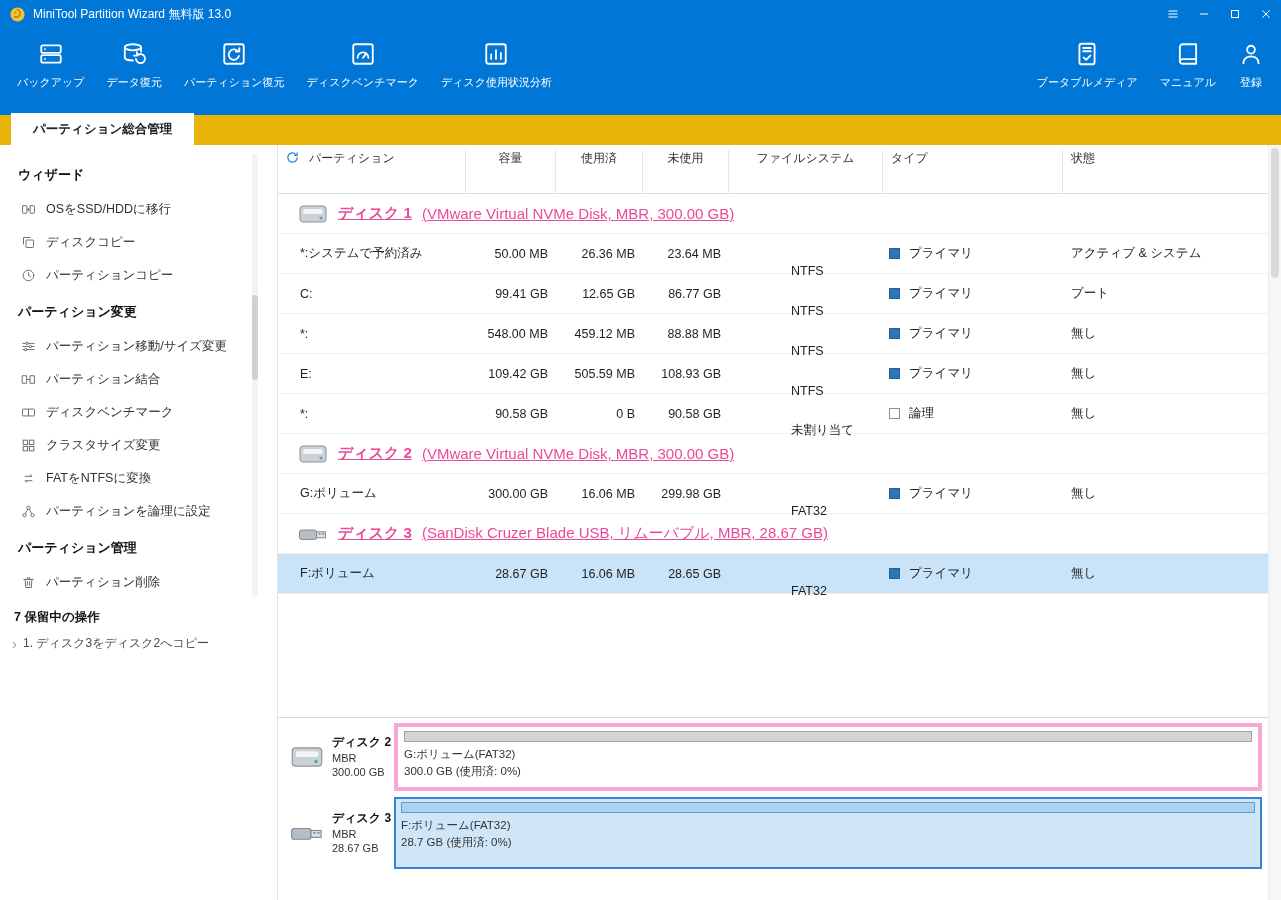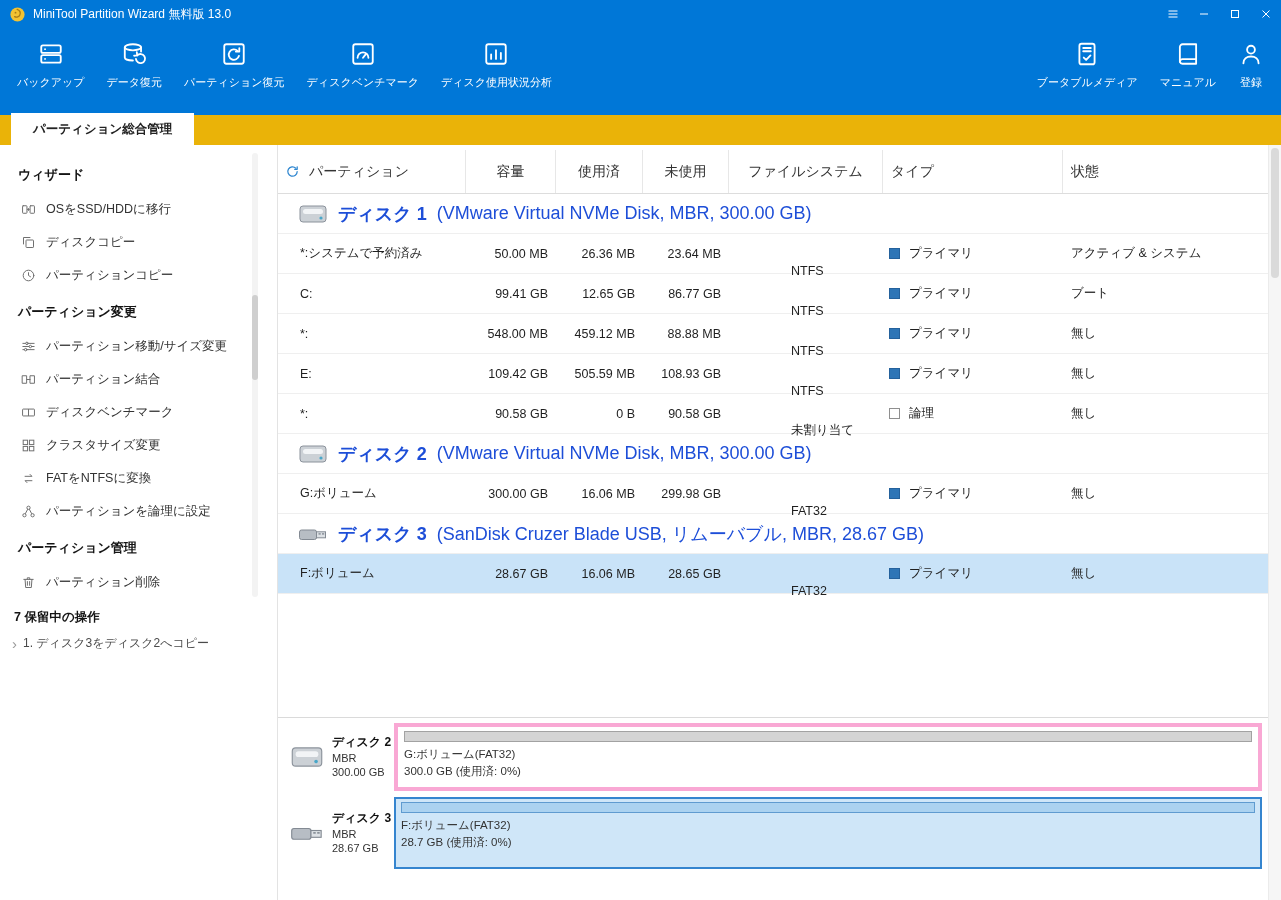--- a/index.html
+++ b/index.html
@@ -49,38 +49,38 @@
          cursor:pointer; font-family:inherit; white-space:nowrap; }
   .btn .ico { width:14px; height:14px; color:#1b6fc0; flex:none; }
   .btn.apply { outline:2px solid #e02222; outline-offset:2px; }
 
   
   .main { flex:1; display:flex; flex-direction:column; min-width:0; }
   .table-area { height:572px; padding-top:5px; overflow:hidden; }
   .trow { display:grid; grid-template-columns:188px 90px 87px 86px 154px 180px 1fr; height:40px; align-items:center;
           border-bottom:1px solid #efefef; font-size:12.5px; color:#1f1f1f; }
   .trow.thead { height:44px; border-bottom:1px solid #dddddd; color:#333; }
-  .hcell { display:flex; align-items:center; height:100%; border-right:1px solid #e7e7e7; font-size:14px; white-space:nowrap; }
+  .hcell { display:flex; height:100%; border-right:1px solid #e7e7e7; font-size:12px; white-space:nowrap; }
   .hcell.c6 { border-right:none; }
   .hcell.part { padding-left:7px; gap:9px; }
   .hcell.num, .hcell.fs { justify-content:center; }
   .hcell.type { padding-left:8px; }
   .hcell.status { padding-left:8px; }
   .refresh-ic { width:15px; height:15px; color:#2e86d0; cursor:pointer; }
   .cell { overflow:hidden; white-space:nowrap; }
   .cell.part { padding-left:22px; }
   .cell.num { text-align:right; padding-right:8px; }
   .cell.fs { padding-left:62px;margin-top:34px; }
   .cell.type { padding-left:6px; display:flex; align-items:center; gap:9px; }
   .cell.status { padding-left:8px; }
   .sq { width:11px; height:11px; flex:none; display:inline-block; }
   .sq.primary { background:#2e75b6; border:1px solid #24619c; }
   .sq.logical { background:#fff; border:1px solid #8f8f8f; }
   .grow { display:flex; align-items:center; height:40px; padding-left:20px; gap:10px; border-bottom:1px solid #efefef;
-          font-size:18px; color:#1d4ed8; cursor:pointer; }
+          font-size:15px; color:#ec4899; cursor:pointer;text-decoration:underline; }
   .disk-ic { width:30px; height:22px; flex:none; }
   .gname { font-weight:bold; }
   .drow { cursor:pointer; }
   .drow.selected { background:#c9e3f8; }
 
   
   .diskmap { flex:1; border-top:1px solid #dadada; padding:5px 6px 0 4px; display:flex; flex-direction:column; gap:6px; }
   .dm-row { display:flex; height:68px; }
   .dm-row.sel { height:72px; }
   .dm-info { width:112px; flex:none; display:flex; align-items:center; gap:8px; padding-left:8px; }

